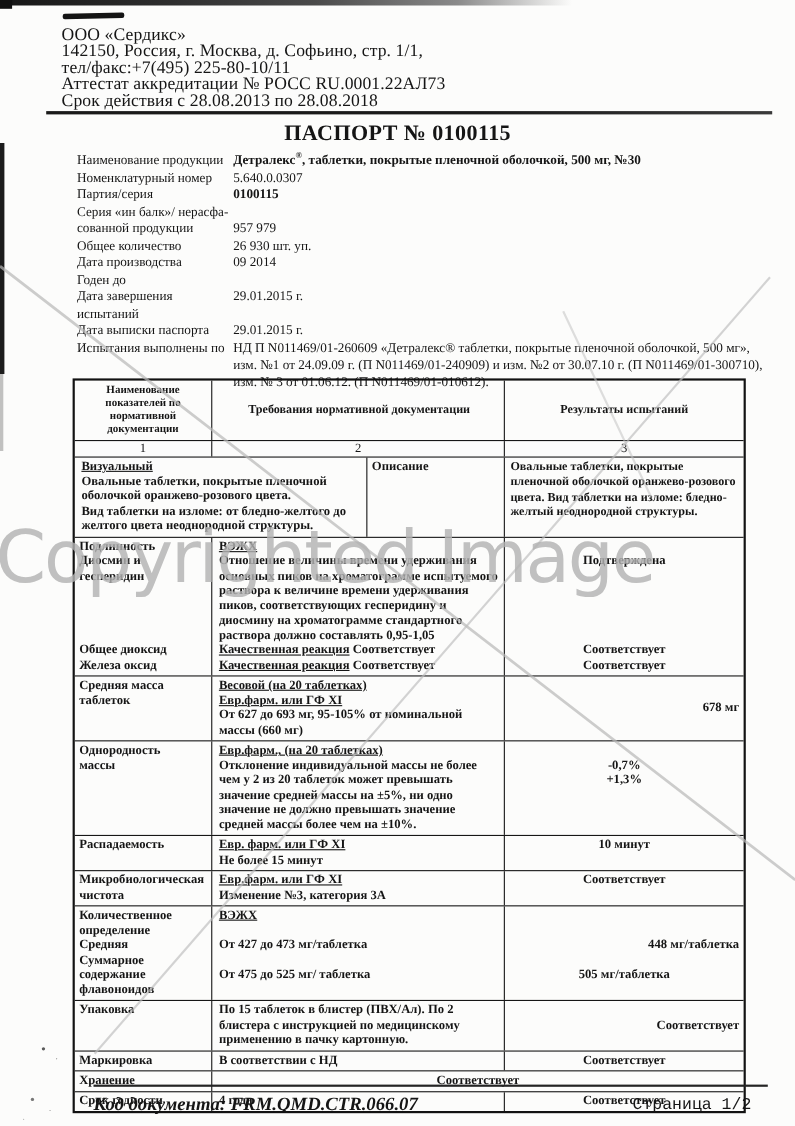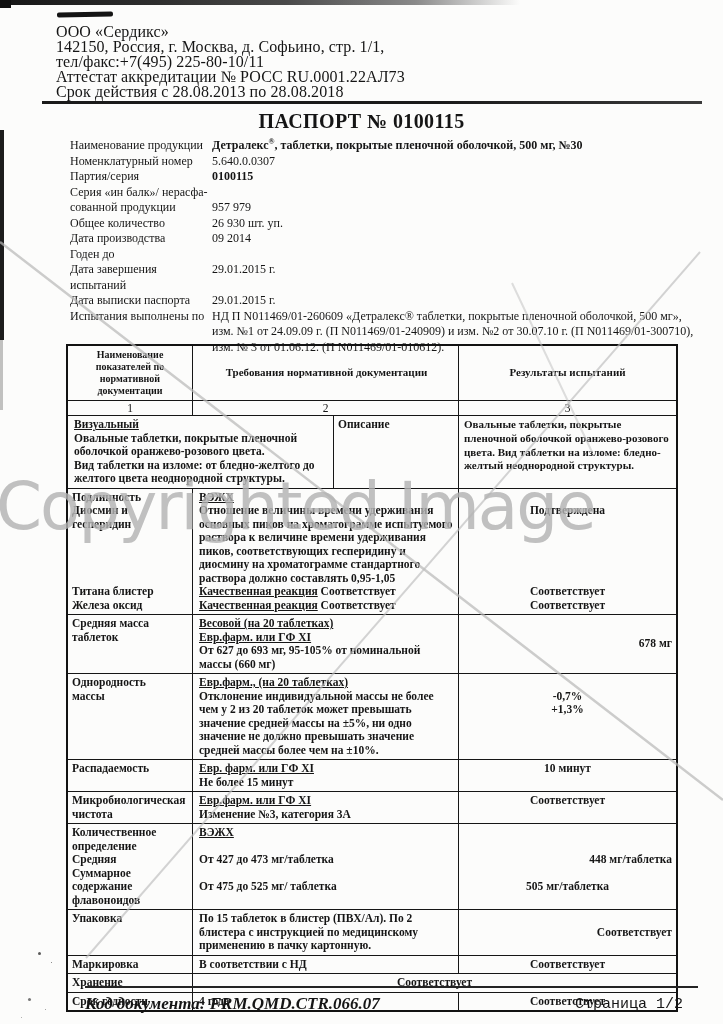--- a/index.html
+++ b/index.html
@@ -157,21 +157,21 @@
         <div>Описание</div>
       </div>
       <div class="td c3 left">Овальные таблетки, покрытые пленочной оболочкой оранжево-розового цвета. Вид таблетки на изломе: бледно-желтый неоднородной структуры.</div>
     </div>
 
     <div class="tr">
       <div class="td c1 colf">
         <div>Подлинность</div>
         <div>Диосмин и гесперидин</div>
         <div class="sp"></div>
-        <div>Титана блистер</div>
+        <div>Общее диоксид</div>
         <div>Железа оксид</div>
       </div>
       <div class="td c2">
         <div class="u">ВЭЖХ</div>
         <div>Отношение величины времени удерживания основных пиков на хроматограмме испытуемого раствора к величине времени удерживания пиков, соответствующих гесперидину и диосмину на хроматограмме стандартного раствора должно составлять 0,95-1,05</div>
         <div><span class="u">Качественная реакция</span><span> Соответствует</span></div>
         <div><span class="u">Качественная реакция</span><span> Соответствует</span></div>
       </div>
       <div class="td c3 colf">
         <div class="mt1">Подтверждена</div>

